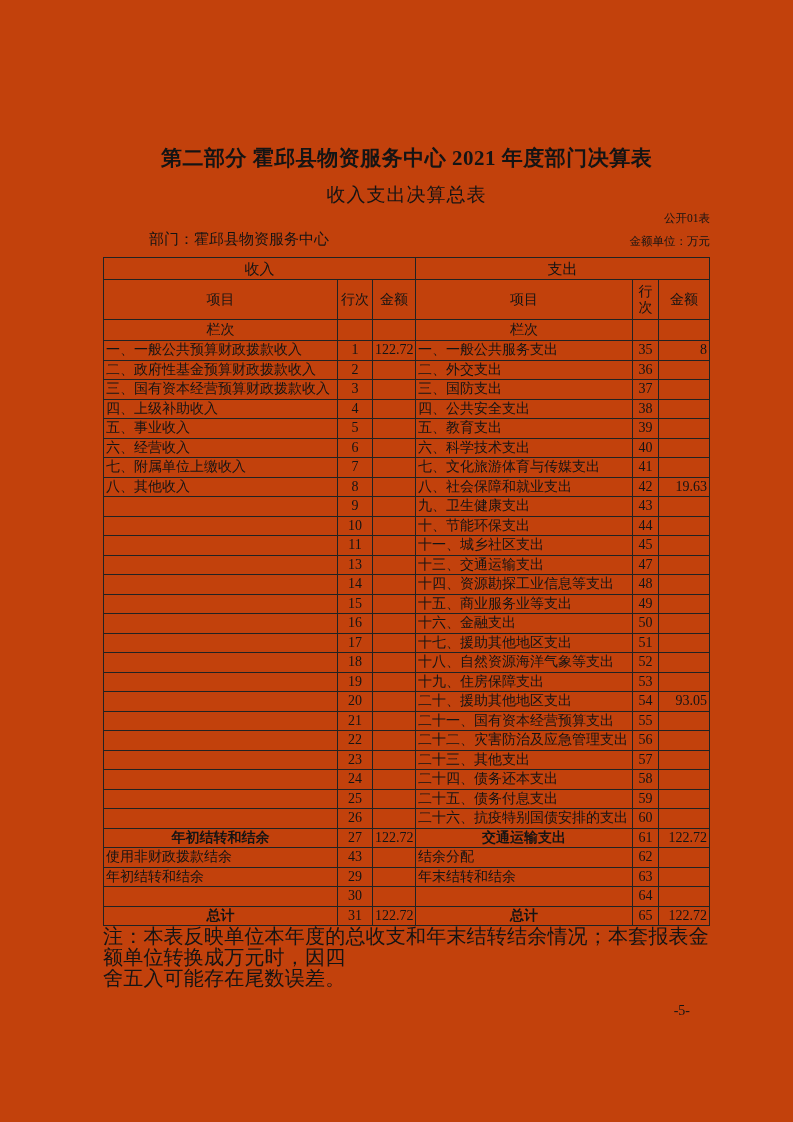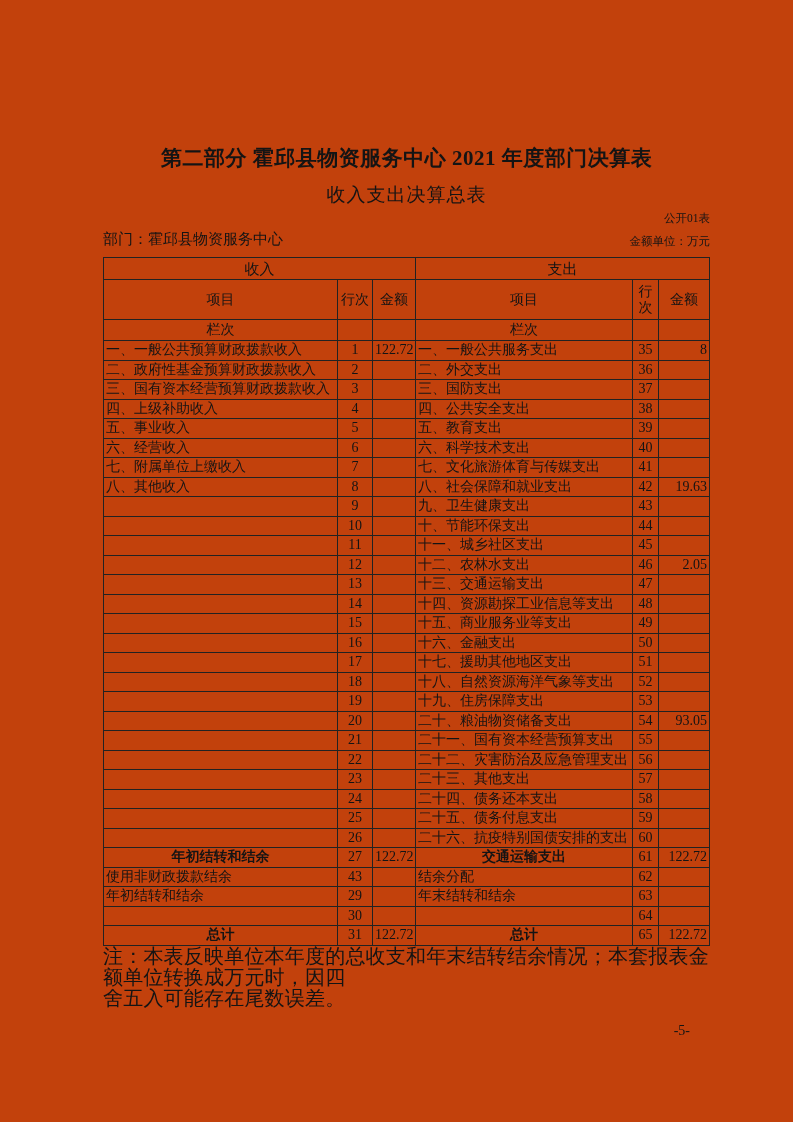--- a/index.html
+++ b/index.html
@@ -16,21 +16,21 @@
   }
   .doc-subtitle{
     text-align:center;font-size:19px;font-weight:normal;line-height:25px;
     letter-spacing:1px;margin:11px 0 0 0;
   }
   .meta-right{
     text-align:right;font-size:11.5px;line-height:14px;margin-top:4px;
   }
   .meta-row{
     display:flex;justify-content:space-between;align-items:flex-end;
-    height:22px;margin-top:1px;
+    height:22px;margin-top:1px;margin-left:46px;
   }
   .dept{font-size:15px;line-height:18px;}
   .unit{font-size:11.5px;line-height:14px;}
   table.budget{
     border-collapse:collapse;table-layout:fixed;width:607px;margin-top:9px;
     border:1.5px solid #222;
   }
   table.budget td{
     border:1px solid #222;font-size:14px;line-height:16px;
     padding:0 2px;overflow:hidden;white-space:nowrap;color:#141414;
@@ -179,28 +179,20 @@
           <tr class="data-row">
             <td class="item"></td>
             <td class="rowno">11</td>
             <td class="amount"></td>
             <td class="item">十一、城乡社区支出</td>
             <td class="rowno">45</td>
             <td class="amount"></td>
           </tr>
           <tr class="data-row">
             <td class="item"></td>
-            <td class="rowno">12</td>
-            <td class="amount"></td>
-            <td class="item">十二、农林水支出</td>
-            <td class="rowno">46</td>
-            <td class="amount">2.05</td>
-          </tr>
-          <tr class="data-row">
-            <td class="item"></td>
             <td class="rowno">13</td>
             <td class="amount"></td>
             <td class="item">十三、交通运输支出</td>
             <td class="rowno">47</td>
             <td class="amount"></td>
           </tr>
           <tr class="data-row">
             <td class="item"></td>
             <td class="rowno">14</td>
             <td class="amount"></td>
@@ -245,21 +237,21 @@
             <td class="rowno">19</td>
             <td class="amount"></td>
             <td class="item">十九、住房保障支出</td>
             <td class="rowno">53</td>
             <td class="amount"></td>
           </tr>
           <tr class="data-row">
             <td class="item"></td>
             <td class="rowno">20</td>
             <td class="amount"></td>
-            <td class="item">二十、粮油物资储备支出</td>
+            <td class="item">二十、援助其他地区支出</td>
             <td class="rowno">54</td>
             <td class="amount">93.05</td>
           </tr>
           <tr class="data-row">
             <td class="item"></td>
             <td class="rowno">21</td>
             <td class="amount"></td>
             <td class="item">二十一、国有资本经营预算支出</td>
             <td class="rowno">55</td>
             <td class="amount"></td>

